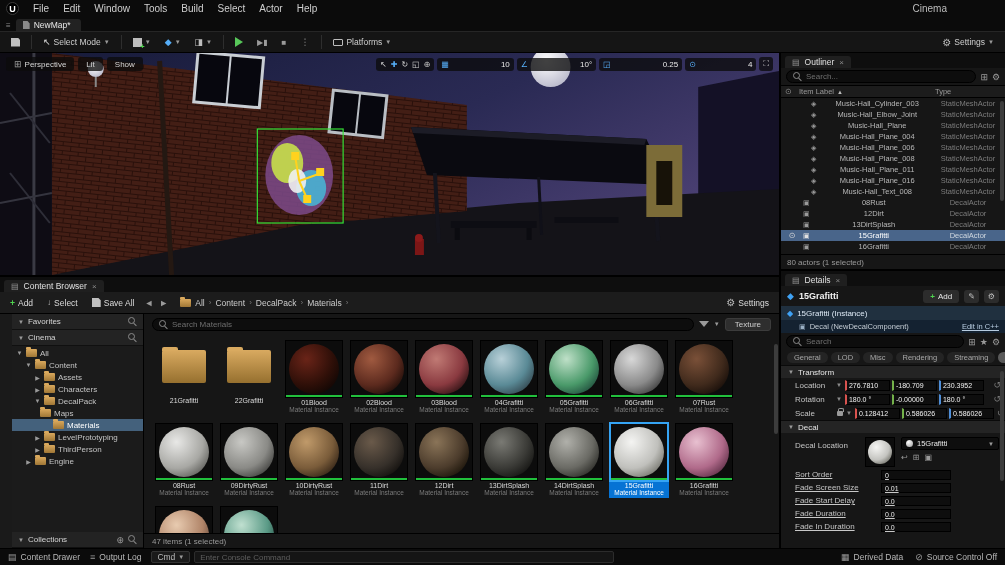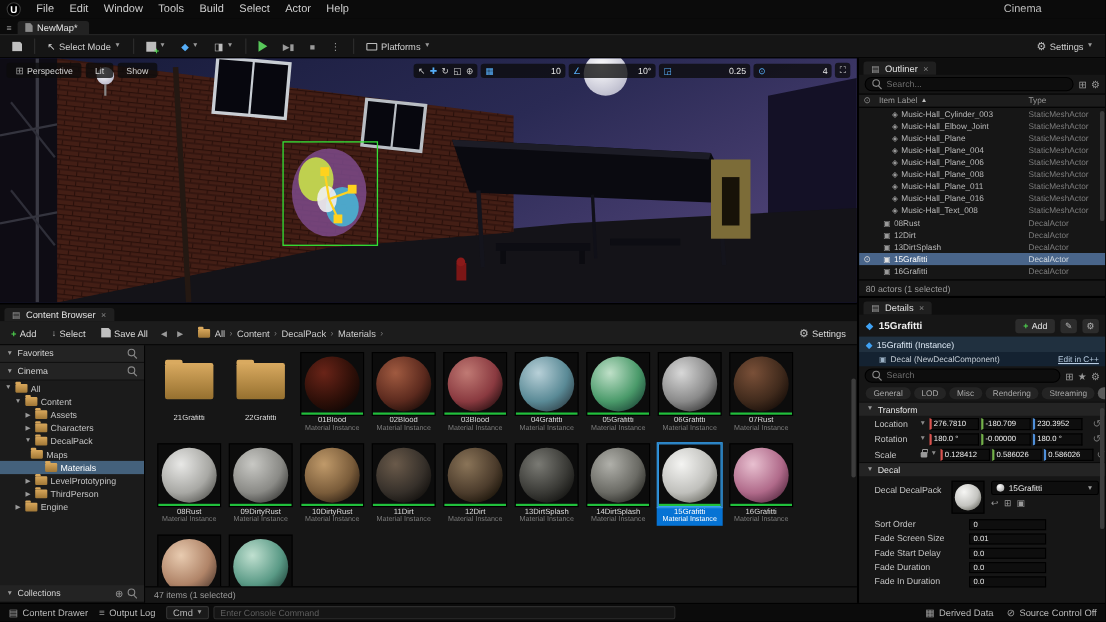--- a/index.html
+++ b/index.html
@@ -66,21 +66,21 @@
   .i-search::after { content:''; position:absolute; width:4px; height:1px; background:#8a8a8a; transform:rotate(45deg); left:5px; top:7px; }
   .mini-ic { color:#9a9a9a; font-size:9px; }
 
   
   .outliner { height:218px; flex:none; display:flex; flex-direction:column; background:#161616; border-bottom:2px solid #000; position:relative; }
   .out-header { height:13px; background:#1c1c1c; border-top:1px solid #000; border-bottom:1px solid #000; display:flex; align-items:center; font-size:7.5px; color:#9a9a9a; padding:0 4px; flex:none; }
   .out-header .eye-col { width:14px; color:#8a8a8a; font-size:8px; }
   .out-header .sort { color:#bdbdbd; margin-left:3px; font-size:6px; }
   .out-header .type-col { width:66px; margin-left:auto; }
   .out-rows { flex:1; overflow:hidden; }
-  .out-row { height:11px; display:flex; align-items:center; font-size:7.5px; color:#b8b8b8; padding:0 4px; }
+  .out-row { height:11px; display:flex; align-items:center; font-size:7.5px; color:#b8b8b8; padding:0 4px;text-align:center; }
   .out-row.sel { background:#49658a; color:#fff; }
   .out-row .eye { width:14px; font-size:8px; color:#d8d8d8; flex:none; }
   .out-row .ric { font-size:7px; color:#9a9a9a; margin-right:3px; flex:none; }
   .out-row.sel .ric { color:#e0e0e0; }
   .out-row .lbl { flex:1; white-space:nowrap; overflow:hidden; text-overflow:ellipsis; }
   .out-row .typ { width:66px; flex:none; color:#7c7c7c; }
   .out-row.sel .typ { color:#d0d8e0; }
   .out-row.d2 .ric { margin-left:12px; }
   .out-row.d1 .ric { margin-left:4px; }
   .out-footer { height:15px; border-top:1px solid #000; display:flex; align-items:center; font-size:8px; color:#9a9a9a; padding:0 6px; flex:none; }
@@ -113,35 +113,35 @@
   .i-lock::before { content:''; position:absolute; top:-3px; left:1px; width:4px; height:3px; border:1px solid #9a9a9a; border-bottom:none; border-radius:2px 2px 0 0; }
   .dm-row { display:flex; gap:6px; padding:4px 6px 3px 14px; flex:none; }
   .dm-row .dm-label { width:64px; font-size:8px; color:#c4c4c4; padding-top:4px; flex:none; }
   .dm-thumb { width:30px; height:30px; background:#0c0c0c; border:1px solid #000; position:relative; flex:none; }
   .dm-thumb .sph { position:absolute; inset:2px; border-radius:50%; background:radial-gradient(circle at 35% 30%, #f6f6f4, #c4c4c0 55%, #6e6e66 85%); }
   .dm-right { display:flex; flex-direction:column; gap:3px; flex:1; min-width:0; }
   .dm-select { height:13px; background:#0e0e0e; border:1px solid #000; border-radius:2px; display:flex; align-items:center; gap:4px; padding:0 4px; font-size:7.5px; color:#e8e8e8; }
   .dm-select .dot { width:7px; height:7px; border-radius:50%; background:radial-gradient(circle at 35% 30%, #fff, #999); flex:none; }
   .dm-select .caret { margin-left:auto; }
   .dm-icons { display:flex; gap:5px; color:#9a9a9a; font-size:8px; }
-  .prow { height:13px; display:flex; align-items:center; padding:0 6px 0 14px; flex:none; }
+  .prow { height:13px; display:flex; align-items:flex-start; padding:0 6px 0 14px; flex:none;text-decoration:underline; }
   .prow .plabel { width:86px; font-size:8px; color:#c4c4c4; flex:none; }
   .prow .pval { width:70px; height:10px; background:#0e0e0e; border:1px solid #000; font-size:7px; color:#e8e8e8; padding:0 3px; line-height:9px; }
   .vbar { position:absolute; width:4px; border-radius:2px; background:#3c3c3c; right:1px; }
 
   
   .cb { flex:1; display:flex; flex-direction:column; background:#1a1a1a; border-top:2px solid #000; min-height:0; }
   .cb-toolbar { height:22px; background:#1c1c1c; border-bottom:1px solid #000; display:flex; align-items:center; gap:6px; padding:0 6px; font-size:8.5px; flex:none; }
   .cb-btn { display:flex; align-items:center; gap:3px; color:#dcdcdc; padding:2px 4px; border-radius:3px; }
   .cb-btn .plus { color:#4fd44f; font-weight:bold; }
   .cb-btn .dn { color:#bdbdbd; font-size:8px; }
   .crumbs { display:flex; align-items:center; gap:4px; margin-left:6px; color:#cccccc; }
   .crumb-sep { color:#777; font-size:8px; }
   .cb-toolbar .right { margin-left:auto; display:flex; gap:3px; align-items:center; color:#cfcfcf; }
-  .cb-body { flex:1; display:flex; min-height:0; }
+  .cb-body { flex:1; display:flex; min-height:0;margin-left:12px; }
   .cb-left { width:132px; flex:none; background:#1b1b1b; border-right:1px solid #000; display:flex; flex-direction:column; min-height:0; }
   .sec-row { height:16px; background:#232323; border-bottom:1px solid #101010; display:flex; align-items:center; gap:4px; padding:0 6px; font-size:8px; color:#d4d4d4; flex:none; }
   .sec-row .car { font-size:6px; color:#9a9a9a; }
   .sec-row .sp { margin-left:auto; display:flex; gap:4px; align-items:center; }
   .tree { flex:1; overflow:hidden; padding-top:1px; }
   .tree-row { height:12px; display:flex; align-items:center; gap:3px; font-size:8px; color:#c4c4c4; white-space:nowrap; }
   .tree-row.sel { background:#44617c; color:#fff; }
   .tree-arrow { width:7px; font-size:6px; color:#9a9a9a; text-align:center; flex:none; }
   .i-folder { width:11px; height:8px; background:linear-gradient(#d9a85c,#a07736); border-radius:1px; position:relative; flex:none; display:inline-block; }
   .i-folder::before { content:''; position:absolute; top:-2px; left:0; width:5px; height:2px; background:#d9a85c; border-radius:1px 1px 0 0; }
@@ -484,20 +484,29 @@
             <div class="sec-row">
               <span class="car">▼</span>
               <span>Collections</span>
               <span class="sp">
                   <span class="mini-ic">⊕</span>
                   <span class="i-search"></span>
                 </span>
             </div>
           </div>
           <div class="cb-main">
+            <div class="cb-search">
+              <div class="search-box">
+                <span class="i-search"></span>
+                <input placeholder="Search Materials" style="">
+              </div>
+              <span class="funnel"></span>
+              <span class="caret">▼</span>
+              <span class="chip">Texture</span>
+            </div>
             <div class="asset-grid" id="asset-grid">
                 <div class="asset folder">
                   <div class="asset-folder"></div>
                   <div class="asset-name">21Grafitti</div>
                 </div>
                 <div class="asset folder">
                   <div class="asset-folder"></div>
                   <div class="asset-name">22Grafitti</div>
                 </div>
                 <div class="asset">
@@ -871,21 +880,21 @@
                 <div class="tval" style="border-left: 2px solid rgb(79, 143, 217);">0.586026</div>
               </div>
               <span class="treset">↺</span>
             </div>
           </div>
         <div class="section-h">
           <span class="car">▼</span>
           <span>Decal</span>
         </div>
         <div class="dm-row">
-          <span class="dm-label">Decal DecalPack</span>
+          <span class="dm-label">Decal Location</span>
           <div class="dm-thumb">
               <div class="sph"></div>
             </div>
           <div class="dm-right">
             <div class="dm-select">
               <span class="dot"></span>
               <span>15Grafitti</span>
               <span class="caret">▼</span>
             </div>
             <div class="dm-icons">

